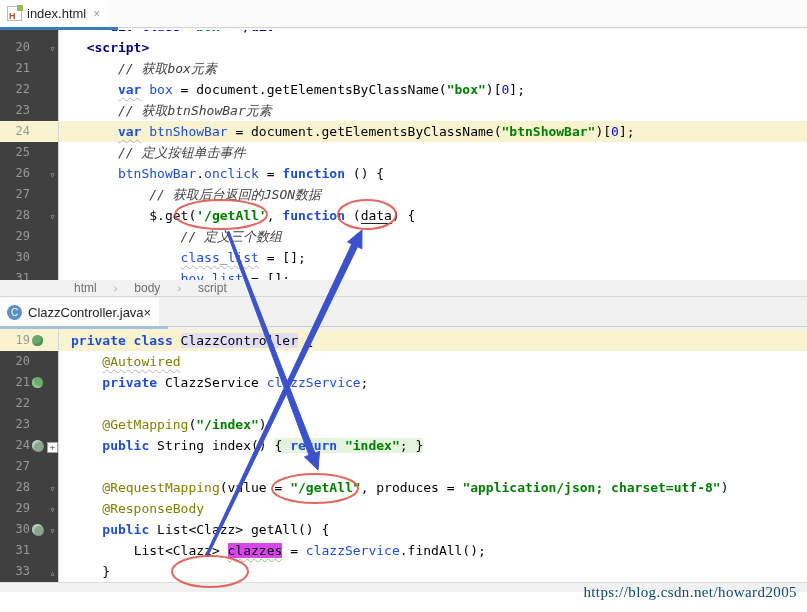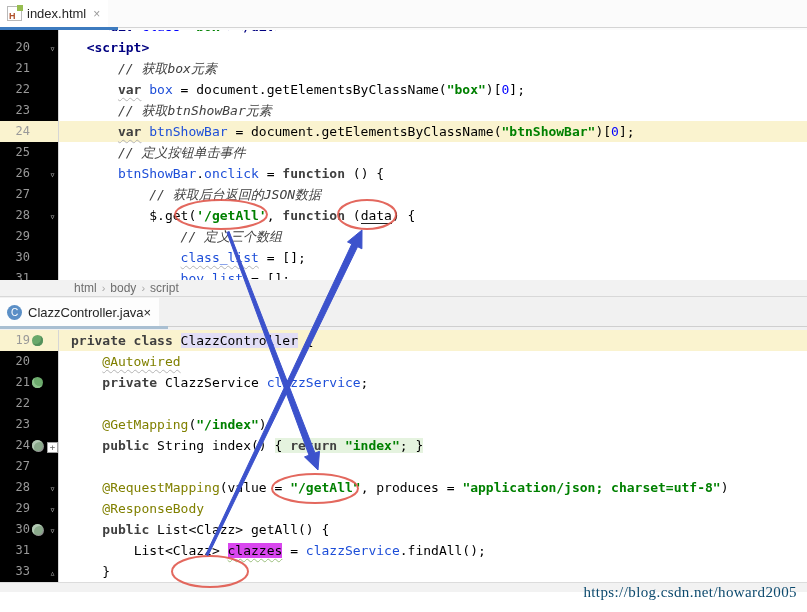--- a/index.html
+++ b/index.html
@@ -22,44 +22,44 @@
   .cicon{width:15px;height:15px;border-radius:50%;background:#5b8fc6;color:#fff;font-size:10px;
          display:inline-flex;align-items:center;justify-content:center;margin-right:6px;
          font-family:"Liberation Sans",sans-serif;}
   .tabbar2{position:relative;height:33px;background:#f1f1f1;border-bottom:0;}
   .tabbar2 .baseline2{position:absolute;left:0;right:0;top:29px;height:1px;background:#cfcfcf;}
   .tab2{position:absolute;left:0;top:1px;height:28px;display:flex;align-items:center;
         padding:0 8px 0 7px;background:#fdfdfd;font-size:13px;color:#262626;}
   .steelline{position:absolute;left:0;top:29px;width:168px;height:3px;background:#a9bfd2;}
   
   .breadcrumb{height:16px;background:#f2f2f2;border-bottom:1px solid #d8d8d8;display:flex;
-              align-items:center;padding-left:74px;font-size:12px;color:#6e6e6e;gap:5px;}
+              align-items:center;padding-left:74px;font-size:12px;color:#6e6e6e;gap:17px;}
   .breadcrumb .sep{color:#a8a8a8;font-size:11px;}
   
   .editor{position:relative;overflow:hidden;background:#ffffff;}
   .row{display:flex;height:21px;line-height:21px;white-space:pre;
        font-family:"DejaVu Sans Mono","Liberation Mono",monospace;font-size:13px;color:#000;}
-  .gutter{display:flex;width:58px;flex-shrink:0;background:#000000;border-right:1px solid #d6d6d6;}
+  .gutter{display:flex;width:58px;flex-shrink:0;background:#404040;border-right:1px solid #d6d6d6;}
   .ln{width:24px;padding-left:6px;text-align:right;color:#999999;font-size:12px;}
   .icslot{width:17px;position:relative;}
   .fslot{width:11px;text-align:center;}
   .code{flex:1;padding-left:12px;}
   .caret-row,.caret-row .gutter{background:#faf3cf;}
   .bottomstrip{height:9px;background:#f2f2f2;border-top:1px solid #dcdcdc;}
   
   .gi{position:absolute;left:2px;top:5px;width:11px;height:11px;border-radius:50%;}
   .gi-bean{background:#69a86a;box-shadow:inset -2px -2px 0 #54905b;}
   .gi-autowired{background:#6cab6c;box-shadow:inset 2px -2px 0 #8cc48c;}
   .gi-mapping{background:#8aa98b;box-shadow:inset 2px 2px 0 #b3c9b4, 1px 1px 0 #8f8f8f;}
   
   .fold{display:inline-block;color:#a0a0a0;font-size:10px;line-height:21px;}
   .fold-plus{width:9px;height:9px;line-height:8px;border:1px solid #a0a0a0;background:#fff;
              color:#666;font-size:9px;margin-top:5px;}
   
-  .kw{color:#404040;font-weight:bold;}
+  .kw{color:#1d4ed8;font-weight:bold;}
   .str{color:#008000;font-weight:bold;}
   .com{color:#404040;font-style:italic;}
   .ann{color:#808000;}
   .fld{color:#1d4ed8;}
   .num{color:#0000ff;}
   .tag{color:#000080;font-weight:bold;}
   .attr{color:#0000ff;}
   .und{border-bottom:1px solid #222;}
   .wavy{text-decoration-line:underline;text-decoration-style:wavy;text-decoration-color:#b4b4b4;
         text-decoration-thickness:1px;text-underline-offset:3px;}

